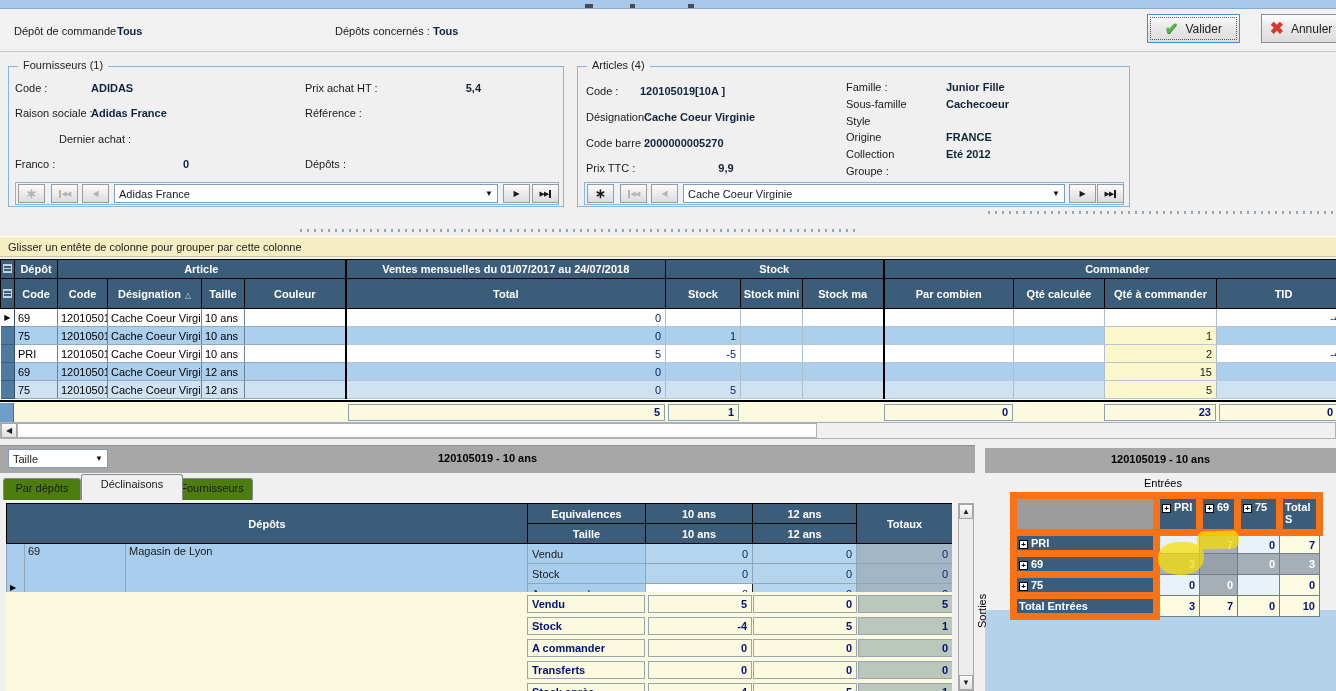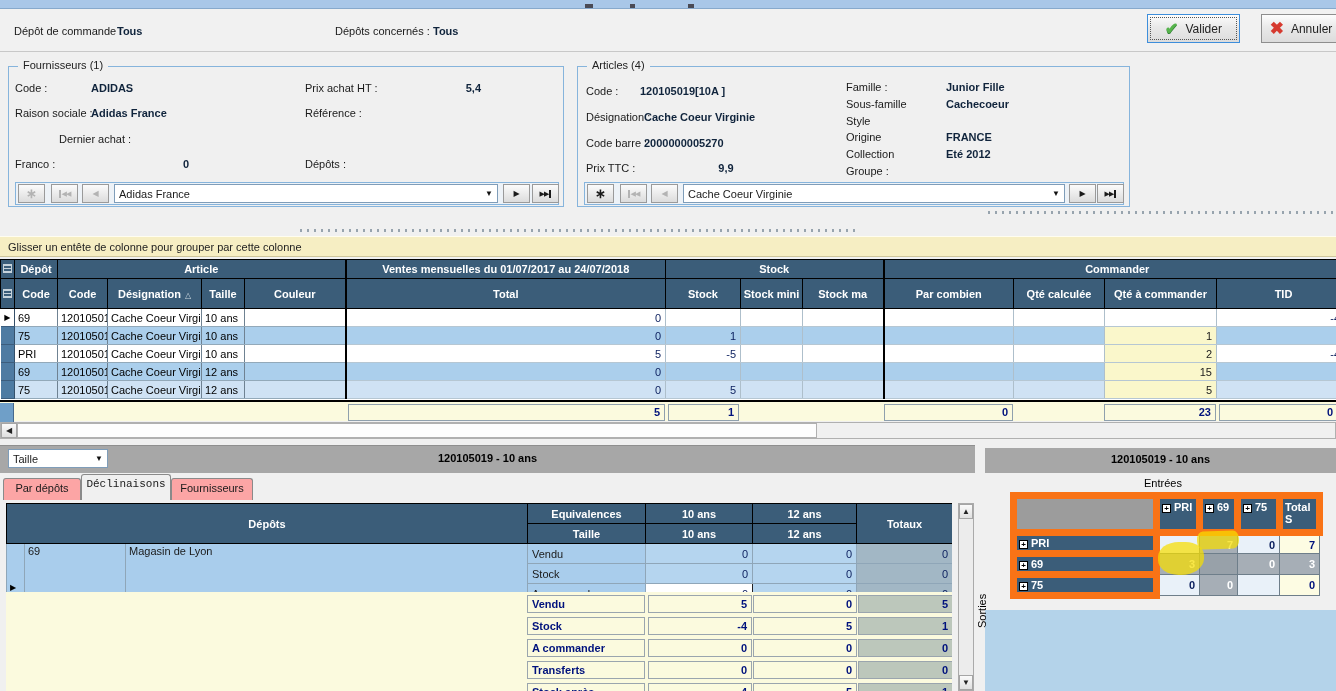--- a/index.html
+++ b/index.html
@@ -84,21 +84,21 @@
   
   .hscroll { left:0; top:422px; width:1336px; height:17px; background:#f0f0f0; border:1px solid #b0b0b0; }
   .scbtn { position:absolute; background:linear-gradient(#fafafa,#e0e0e0); border:1px solid #a5a5a5;
            display:flex; align-items:center; justify-content:center; font-size:8px; color:#222; }
   .hthumb { position:absolute; left:16px; top:0; width:800px; height:15px; background:#fdfdfd; border:1px solid #b0b0b0; }
 
   
   .blhead { left:0; top:445px; width:975px; height:28px; background:#a7a7a7; border-top:1px solid #8f8f8f; }
   .bltitle { left:0; top:452px; width:975px; text-align:center; font-weight:bold; color:#000; }
   .tab { position:absolute; border:1px solid #8a8a8a; border-bottom:none; border-radius:3px 3px 0 0;
-         text-align:center; background:#fca5a5; padding-top:3px; color:#1a1a1a; }
+         text-align:center; background:#4d7c0f; padding-top:3px; color:#1a1a1a; }
   .tab.act { background:#f0f0f0; font-size:11px; z-index:2; }
   .bltwrap { left:6px; top:503px; width:946px; height:89px; overflow:hidden; }
   table.bt { border-collapse:collapse; table-layout:fixed; width:946px; }
   table.bt th { background:#3b5d79; color:#fff; font-weight:bold; border:1px solid #000; height:20px; padding:0 2px; overflow:hidden; }
   table.bt td { height:20px; border:1px solid #8fa6b8; overflow:hidden; white-space:nowrap; }
   td.bind { background:#a9cdec; }
   td.bcode { background:#a9cdec; vertical-align:top; padding:1px 3px; }
   td.bname { background:#a9cdec; vertical-align:top; padding:1px 3px; }
   td.blbl { background:#a9cdec; padding:1px 4px; }
   td.bval { background:#b5d5ef; text-align:right; padding:1px 4px; color:#0b1f5e; }
@@ -391,21 +391,21 @@
     <div class="hthumb"></div>
   </div>
 
   <div class="abs blhead"></div>
   <div class="abs bltitle">120105019 - 10 ans</div>
   <div class="abs cmb" style="left:8px;top:449px;width:100px;">
     <span class="tx">Taille</span>
     <span class="ar">▼</span>
   </div>
   <div class="abs tab" style="left:3px;top:478px;width:78px;height:22px;">Par dépôts</div>
-  <div class="abs tab act" style="left:81px;top:474px;width:90px;height:26px;font-family:Liberation Mono, monospace;">Déclinaisons</div>
+  <div class="abs tab act" style="left:81px;top:474px;width:102px;height:26px;">Déclinaisons</div>
   <div class="abs tab" style="left:171px;top:478px;width:82px;height:22px;">Fournisseurs</div>
 
   <div class="abs bltwrap">
     <table class="bt">
       <colgroup>
         <col style="width:18px">
           <col style="width:101px">
           <col style="width:402px">
           <col style="width:118px">
         <col style="width:107px">
@@ -524,20 +524,27 @@
         <td class="gy">0</td>
         <td class="gy">3</td>
       </tr>
       <tr>
         <th class="mr"><span class="plus">+</span><span>75</span></th>
         <td class="ltv">0</td>
         <td class="gy">0</td>
         <td class="lt"></td>
         <td class="yl">0</td>
       </tr>
+      <tr>
+        <th class="mr">Total Entrées</th>
+        <td class="yl">3</td>
+        <td class="yl">7</td>
+        <td class="yl">0</td>
+        <td class="yl">10</td>
+      </tr>
     </tbody>
       </table>
   </div>
 
   <div class="hl" style="left:1197px;top:531px;width:42px;height:18px;border-radius:6px/8px;transform:rotate(-2deg);"></div>
   <div class="hl" style="left:1158px;top:542px;width:46px;height:33px;border-radius:45% 40% 50% 45%;"></div>
 
 </div>
 
 </body></html>

